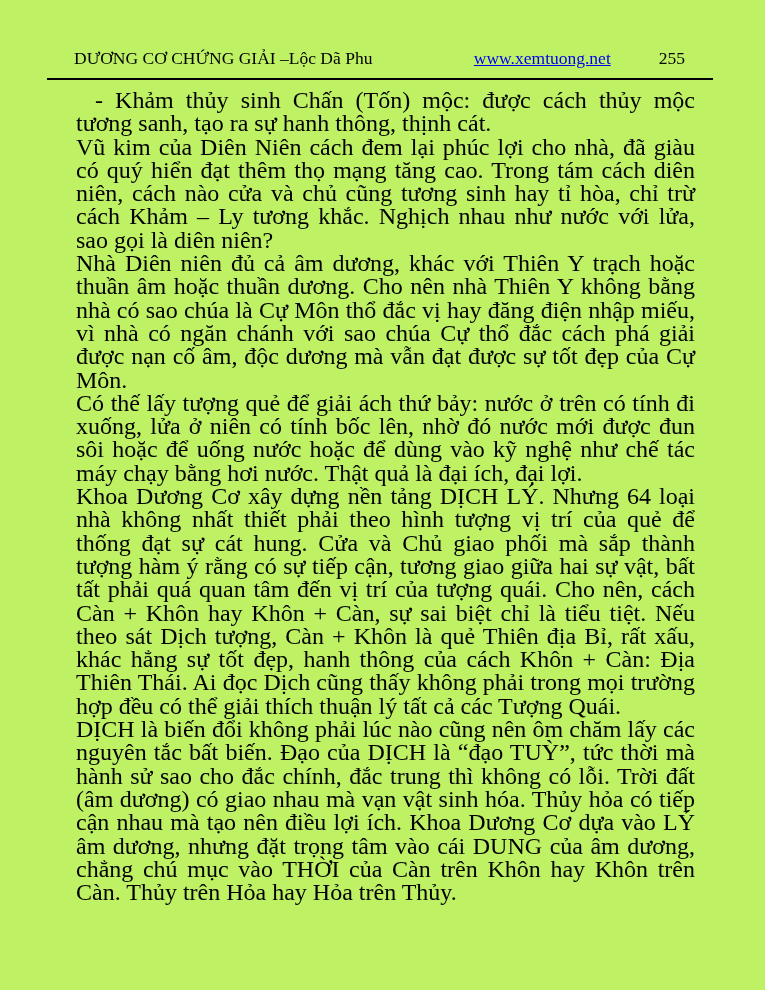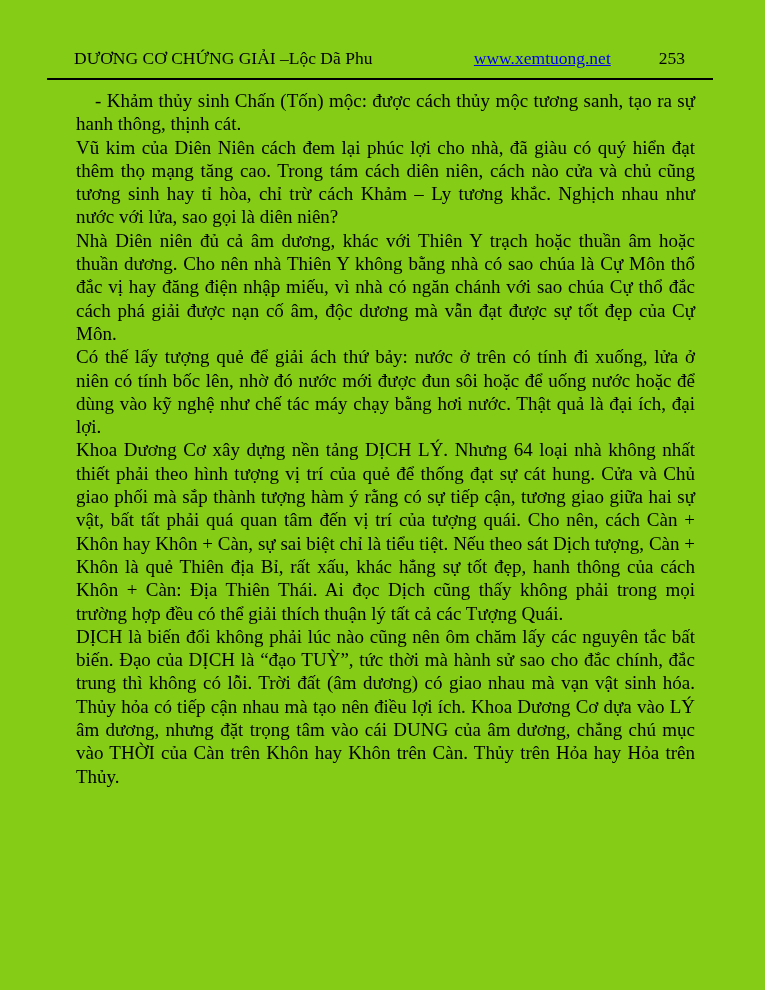--- a/index.html
+++ b/index.html
@@ -4,21 +4,21 @@
 <style>
   html, body {
     margin: 0;
     padding: 0;
     background: #ffffff;
   }
   .page {
     position: relative;
     width: 765px;
     height: 990px;
-    background: #84cc16;
+    background: #bef264;
     box-sizing: border-box;
     font-family: "Liberation Serif", "DejaVu Serif", serif;
     color: #000000;
     overflow: hidden;
   }
   .header-row {
     display: flex;
     align-items: baseline;
     padding: 42px 80px 0 74px;
     font-size: 17.5px;
@@ -37,41 +37,41 @@
   .header-page-number {
     margin-left: 48px;
   }
   .header-rule {
     height: 0;
     border-top: 2px solid #000000;
     margin: 9px 52px 0 47px;
   }
   .content {
     padding: 9px 70px 0 76px;
-    font-size: 19px;
+    font-size: 24px;
     line-height: 23.3px;
     text-align: justify;
   }
   .content p {
     margin: 0;
     padding: 0;
   }
   .content p.bullet {
     text-indent: 19px;
   }
 </style>
 </head>
 <body>
 
 <div class="page">
 
   <div class="header-row">
     <span class="header-title">DƯƠNG CƠ CHỨNG GIẢI –Lộc Dã Phu</span>
     <a class="header-link">www.xemtuong.net</a>
-    <span class="header-page-number">253</span>
+    <span class="header-page-number">255</span>
   </div>
 
   <div class="header-rule"></div>
 
   <div class="content">
     <p class="bullet">- Khảm thủy sinh Chấn (Tốn) mộc: được cách thủy mộc tương sanh, tạo ra sự hanh thông, thịnh cát.</p>
     <p>Vũ kim của Diên Niên cách đem lại phúc lợi cho nhà, đã giàu có quý hiển đạt thêm thọ mạng tăng cao. Trong tám cách diên niên, cách nào cửa và chủ cũng tương sinh hay tỉ hòa, chỉ trừ cách Khảm – Ly tương khắc. Nghịch nhau như nước với lửa, sao gọi là diên niên?</p>
     <p>Nhà Diên niên đủ cả âm dương, khác với Thiên Y trạch hoặc thuần âm hoặc thuần dương. Cho nên nhà Thiên Y không bằng nhà có sao chúa là Cự Môn thổ đắc vị hay đăng điện nhập miếu, vì nhà có ngăn chánh với sao chúa Cự thổ đắc cách phá giải được nạn cố âm, độc dương mà vẫn đạt được sự tốt đẹp của Cự Môn.</p>
     <p>Có thế lấy tượng quẻ để giải ách thứ bảy: nước ở trên có tính đi xuống, lửa ở niên có tính bốc lên, nhờ đó nước mới được đun sôi hoặc để uống nước hoặc để dùng vào kỹ nghệ như chế tác máy chạy bằng hơi nước. Thật quả là đại ích, đại lợi.</p>
     <p>Khoa Dương Cơ xây dựng nền tảng DỊCH LÝ.  Nhưng 64 loại nhà không nhất thiết phải theo hình tượng vị trí của quẻ để thống đạt sự cát hung. Cửa và Chủ giao phối mà sắp thành tượng hàm ý rằng có sự tiếp cận, tương giao giữa hai sự vật, bất tất phải quá quan tâm đến vị trí của tượng quái. Cho nên, cách Càn + Khôn hay Khôn + Càn, sự sai biệt chỉ là tiểu tiệt. Nếu theo sát Dịch tượng, Càn + Khôn là quẻ Thiên địa Bỉ, rất xấu, khác hẳng sự tốt đẹp, hanh thông của cách Khôn + Càn: Địa Thiên Thái. Ai đọc Dịch cũng thấy không phải trong mọi trường hợp đều có thể giải thích thuận lý tất cả các Tượng Quái.</p>

